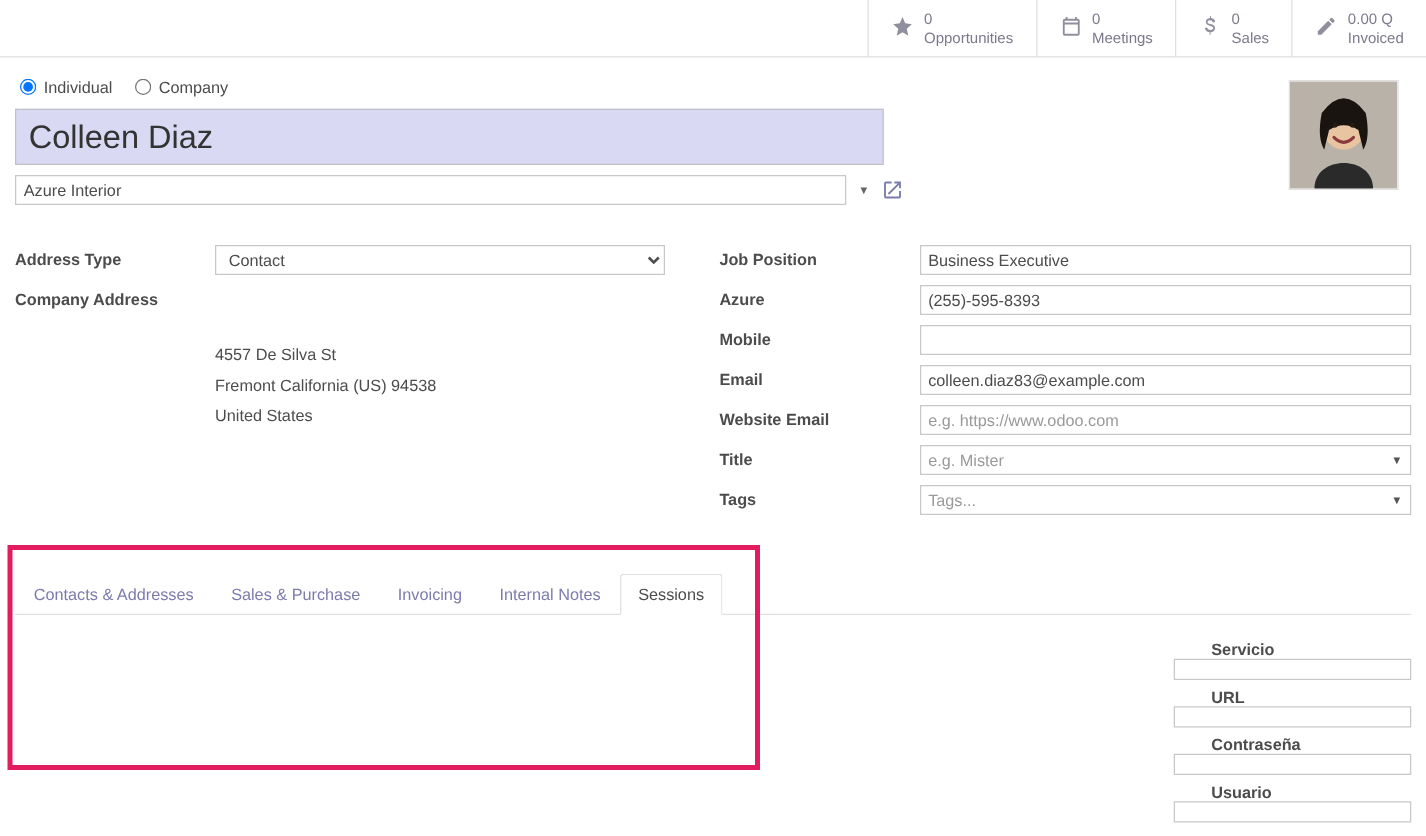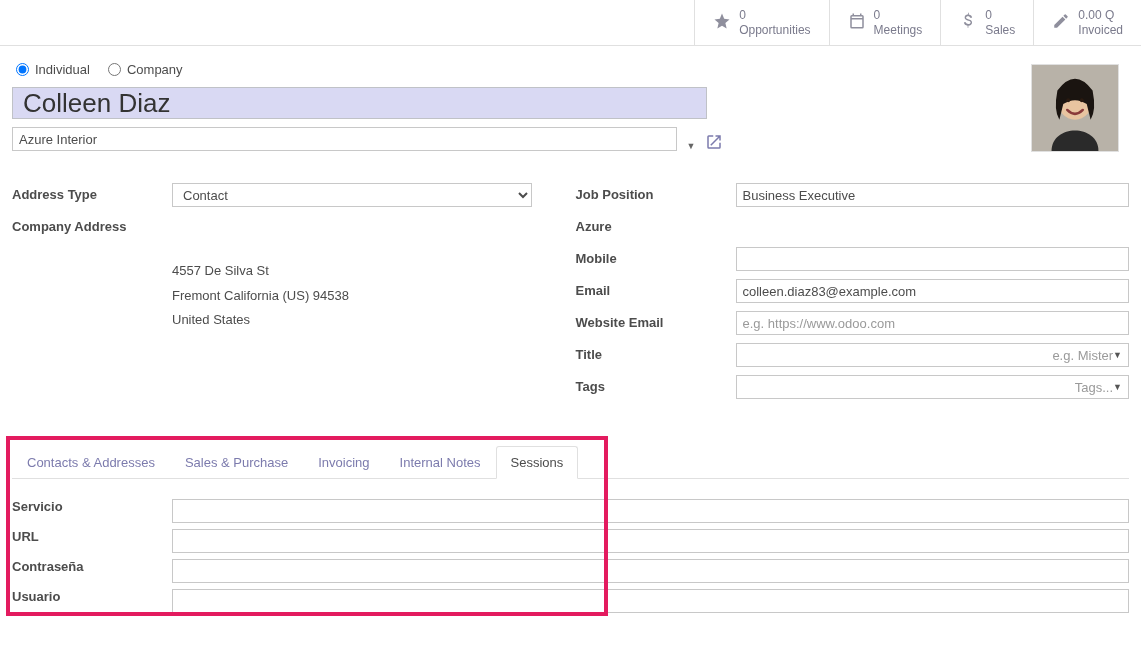--- a/index.html
+++ b/index.html
@@ -13,50 +13,50 @@
   .stat .txt { display: flex; flex-direction: column; line-height: 1.2; }
   .stat .val { font-size: 12px; }
   .stat .lbl { font-size: 12px; }
 
   
   .head { padding: 16px 12px 8px 12px; position: relative; }
   .radios { display: flex; gap: 18px; margin-bottom: 10px; padding-left: 4px; font-size: 13px; color: #4c4c4c; }
   .radio { display: flex; align-items: center; gap: 6px; cursor: pointer; }
   .radio input { width: 13px; height: 13px; }
 
-  .name-input { width: 695px; height: 32px; border: 1px solid #c0c2c7; background: #d9d9f3; color: #333; font-size: 26px; font-weight: 400; padding: 0 10px; }
-
-  .company-row { display: flex; align-items: flex-end; margin-top: 8px; gap: 6px; }
+  .name-input { width: 695px; height: 45px; border: 1px solid #c0c2c7; background: #d9d9f3; color: #333; font-size: 26px; font-weight: 400; padding: 0 10px; }
+
+  .company-row { display: flex; align-items: center; margin-top: 8px; gap: 6px; }
   .company-select { width: 665px; height: 24px; border: 1px solid #c8c8c8; padding: 0 6px; font-size: 13px; color: #4c4c4c; background: #fff; }
   .caret-toggle { width: 16px; text-align: center; color: #666; cursor: pointer; font-size: 9px; }
   .ext-icon { width: 18px; height: 18px; fill: #7c7bad; cursor: pointer; }
 
   .avatar { position: absolute; top: 18px; right: 22px; width: 88px; height: 88px; border: 1px solid #e0e0e0; overflow: hidden; }
   .avatar svg { width: 100%; height: 100%; }
 
   
   .form-grid { display: flex; padding: 24px 12px 10px 12px; gap: 10px; }
   .col { flex: 1; }
   .frow { display: flex; align-items: flex-start; margin-bottom: 8px; min-height: 24px; }
   .flabel { width: 160px; font-size: 13px; color: #4c4c4c; font-weight: 700; padding-top: 4px; }
   .fval { flex: 1; }
   .fval select, .fval input.tin, .fval .sel2 { width: 100%; max-width: 360px; height: 24px; border: 1px solid #c8c8c8; padding: 0 6px; font-size: 13px; color: #4c4c4c; background: #fff; }
   .fval input::placeholder { color: #9a9a9a; }
-  .fval .sel2 { display: flex; align-items: center; justify-content: flex-end; color: #9a9a9a; cursor: pointer; }
+  .fval .sel2 { display: flex; align-items: center; justify-content: space-between; color: #9a9a9a; cursor: pointer; }
   .fval .tri { font-size: 9px; color: #555; }
   .addr-lines { font-size: 13px; line-height: 1.9; color: #4c4c4c; padding-top: 2px; margin-top: 42px; }
 
   
   .tabs { display: flex; align-items: flex-end; margin: 28px 12px 0 12px; border-bottom: 1px solid #e0e0e0; }
   .tab { padding: 8px 14px; font-size: 13px; color: #7c7bad; cursor: pointer; border: 1px solid transparent; position: relative; top: 1px; }
   .tab.active { color: #4c4c4c; border: 1px solid #e0e0e0; border-bottom: 1px solid #fff; background: #fff; border-radius: 3px 3px 0 0; }
 
   
   .tab-content { padding: 20px 12px 24px 12px; }
-  .srow { display: flex; align-items: flex-start; margin-bottom: 6px; }
+  .srow { display: flex; align-items: flex-end; margin-bottom: 6px; flex-direction: column; }
   .slabel { width: 160px; font-size: 13px; color: #4c4c4c; font-weight: 700; }
   .sinput { flex: 1; height: 24px; border: 1px solid #c8c8c8; padding: 0 6px; font-size: 13px; }
 
   
   .highlight { border: 4px solid #e31b5f; position: absolute; pointer-events: none; }
 
   .col-right .fval select, .col-right .fval input.tin, .col-right .fval .sel2 { max-width: none; }
 </style>
 </head>
 <body>
@@ -150,20 +150,21 @@
       </div>
     </div>
 
     <div class="col col-right">
       <div class="frow">
           <div class="flabel">Job Position</div>
           <div class="fval"><input class="tin" value="Business Executive" style=""></div>
         </div>
       <div class="frow">
           <div class="flabel">Azure</div>
+          <div class="fval"><input class="tin" value="(255)-595-8393" style=""></div>
         </div>
       <div class="frow">
           <div class="flabel">Mobile</div>
           <div class="fval"><input class="tin" style=""></div>
         </div>
       <div class="frow">
           <div class="flabel">Email</div>
           <div class="fval"><input class="tin" value="colleen.diaz83@example.com" style=""></div>
         </div>
       <div class="frow">

